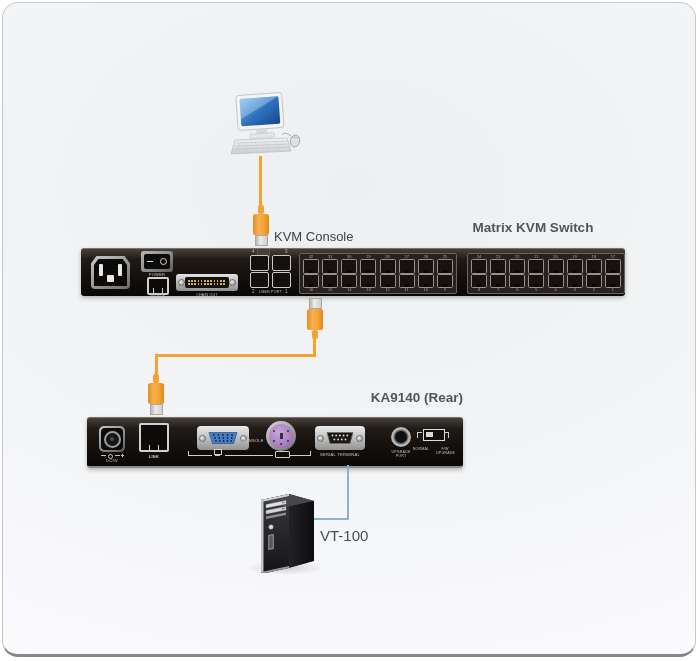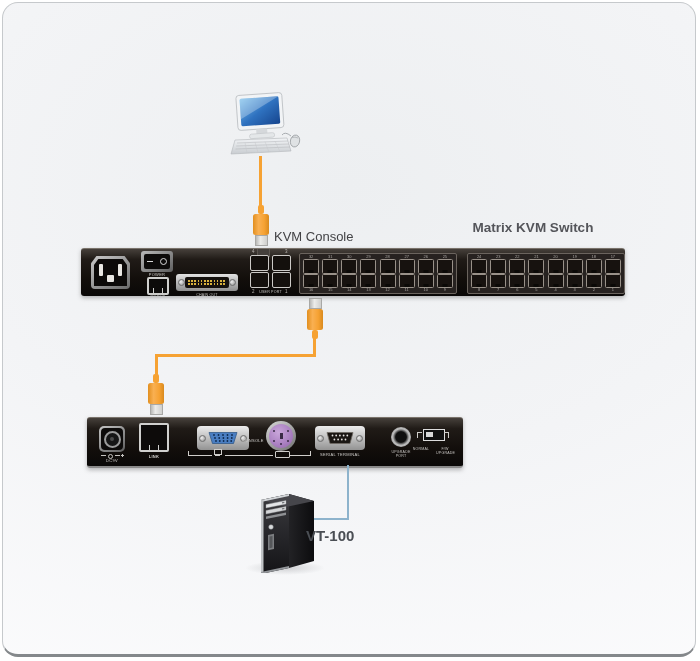--- a/index.html
+++ b/index.html
@@ -6,21 +6,21 @@
   #stage{position:relative;width:700px;height:661px;overflow:hidden;
          font-family:"Liberation Sans","DejaVu Sans",sans-serif;}
   .frame{position:absolute;left:2px;top:2px;width:692px;height:651px;
          border:1px solid #c6c9cc;border-bottom:3px solid #84888b;border-radius:16px;
          background:radial-gradient(ellipse 130% 95% at 50% 28%, #edeff1 0%, #f3f4f6 45%, #fdfdfe 100%);}
   .abs{position:absolute;}
   .label{position:absolute;color:#54555a;white-space:nowrap;}
   .lbl-console{left:271px;top:178px;font-size:13px;color:#424245;margin-top:48px;}
   .lbl-switch{left:430px;top:217px;width:200px;text-align:center;font-weight:bold;font-size:13.5px;}
   .lbl-ka{left:300px;top:387px;width:160px;text-align:right;font-weight:bold;font-size:13.5px;}
-  .lbl-vt{left:303px;top:524px;font-weight:bold;font-size:15px;color:#4a4e54;}
+  .lbl-vt{left:317px;top:524px;font-weight:normal;font-size:15px;color:#4a4e54;}
 
   
   .cable{position:absolute;background:#f6a233;}
   .bluewire{position:absolute;background:#8db3cc;}
   .plug{position:absolute;display:flex;flex-direction:column;align-items:center;width:18px;}
   .plug .boot{width:6px;height:9px;background:#f6a233;border-radius:2px;}
   .plug .pbody{width:16px;height:21px;background:linear-gradient(90deg,#e28f1f,#f9b052 35%,#f6a233 70%,#d98a1e);border-radius:2.5px;}
   .plug .tip{width:11px;height:9px;background:linear-gradient(90deg,#b9b9b7,#ececea 40%,#cfcfcd);border:0.5px solid #a8a8a6;}
 
   
@@ -332,20 +332,21 @@
     </div>
     <div class="cable" style="left:310px;top:332px;width:3px;height:21px;"></div>
     <div class="cable" style="left:153px;top:351px;width:160px;height:3px;"></div>
     <div class="cable" style="left:152px;top:351px;width:3px;height:22px;"></div>
     <div class="plug" style="left:144px;top:371px;">
       <span class="boot"></span>
       <span class="pbody"></span>
       <span class="tip"></span>
     </div>
 
+    <div class="label lbl-ka">KA9140 (Rear)</div>
 
     <div class="device ext" style="left:84px;top:414px;width:376px;height:48px;">
 
       <div class="dcjack">
         <span class="inner">
           <i class="ring">
               <i class="pin"></i>
             </i>
         </span>
       </div>

